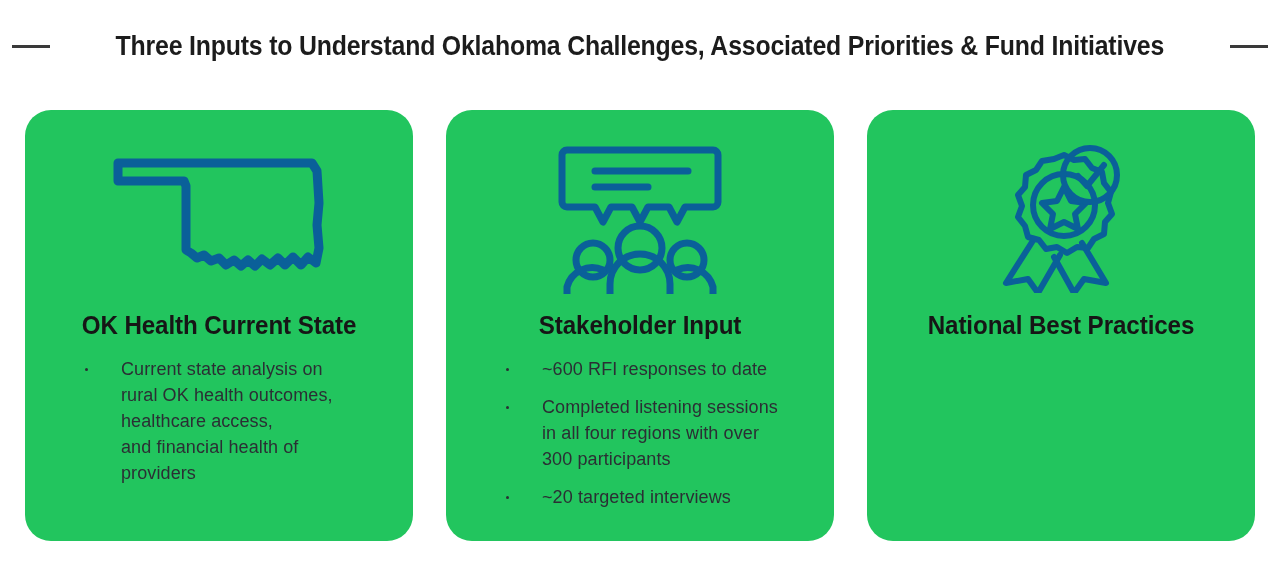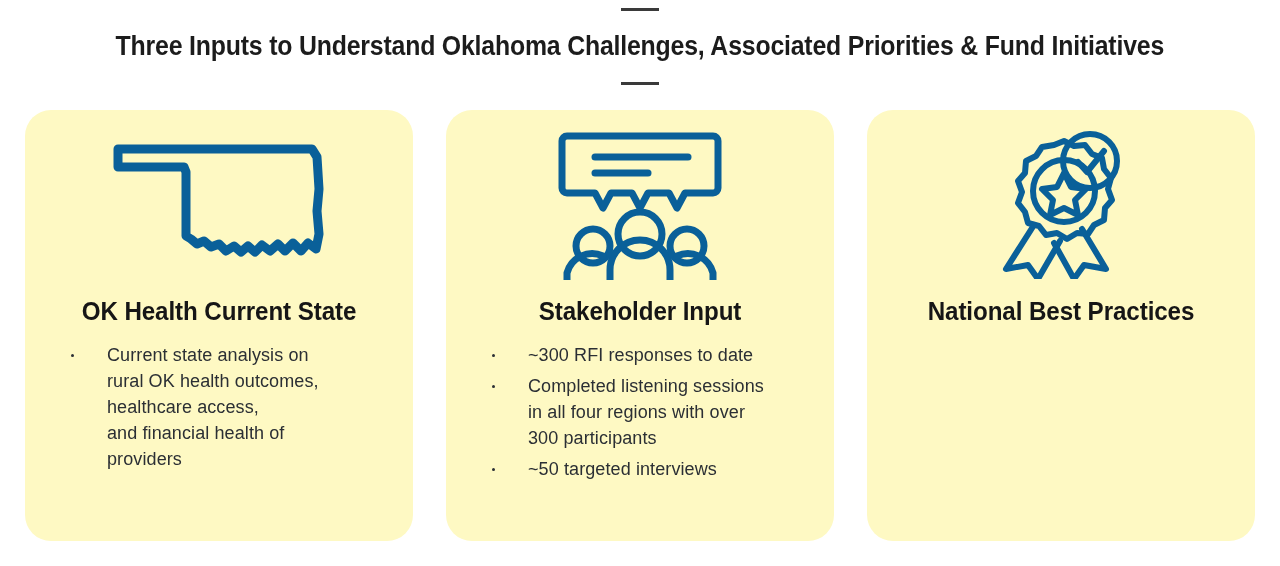--- a/index.html
+++ b/index.html
@@ -24,21 +24,20 @@
   .title-row {
     position: absolute;
     left: 0;
     top: 24px;
     width: 1280px;
     height: 44px;
     display: flex;
     align-items: center;
     justify-content: center;
     gap: 20px;
-    flex-direction: column;
   }
   .title-rule {
     width: 38px;
     height: 3px;
     background: #3a3a3a;
     flex: 0 0 auto;
   }
   .page-title {
     font-family: "Liberation Sans Narrow", "Liberation Sans", sans-serif;
     font-size: 27px;
@@ -55,28 +54,28 @@
     position: absolute;
     left: 25px;
     top: 110px;
     width: 1230px;
     height: 431px;
     display: flex;
     gap: 33px;
   }
   .card {
     flex: 1 1 0;
-    background: #fef9c3;
+    background: #22c55e;
     border-radius: 26px;
     position: relative;
     display: flex;
     flex-direction: column;
     align-items: center;
     box-sizing: border-box;
-    padding: 4px;
+    padding: 18px;
   }
 
   .card-icon {
     height: 180px;
     display: flex;
     align-items: center;
     justify-content: center;
     width: 100%;
     flex: 0 0 auto;
   }
@@ -109,21 +108,21 @@
     width: 100%;
     box-sizing: border-box;
     flex: 1 1 auto;
   }
   .bullet {
     position: relative;
     font-size: 18px;
     line-height: 26px;
     color: #2b2f34;
     padding-left: 56px;
-    margin-bottom: 5px;
+    margin-bottom: 12px;
     letter-spacing: 0.1px;
     white-space: pre-line;
   }
   .bullet::before {
     content: "";
     position: absolute;
     left: 20px;
     top: 12px;
     width: 3px;
     height: 3px;
@@ -181,25 +180,25 @@
 
           <circle cx="38" cy="118" r="17"></circle>
           <path d="M12 152 V145 A26 26 0 0 1 48 128"></path>
 
           <circle cx="132" cy="118" r="17"></circle>
           <path d="M158 152 V145 A26 26 0 0 0 122 128"></path>
         </svg>
       </div>
       <div class="card-heading">Stakeholder Input</div>
       <ul class="bullets">
-        <li class="bullet">~300 RFI responses to date</li>
+        <li class="bullet">~600 RFI responses to date</li>
         <li class="bullet">Completed listening sessions
 in all four regions with over
 300 participants</li>
-        <li class="bullet">~50 targeted interviews</li>
+        <li class="bullet">~20 targeted interviews</li>
       </ul>
     </div>
 
     <div class="card">
       <div class="card-icon">
         <svg width="135" height="150" viewBox="0 0 135 150" fill="none" stroke="#0a6099" stroke-width="6" stroke-linejoin="round" stroke-linecap="round">
 
           <path d="M40 96 L12 140 L34 136 L44 150 L66 112"></path>
           <path d="M88 100 L112 140 L90 136 L80 150 L60 114"></path>
 

